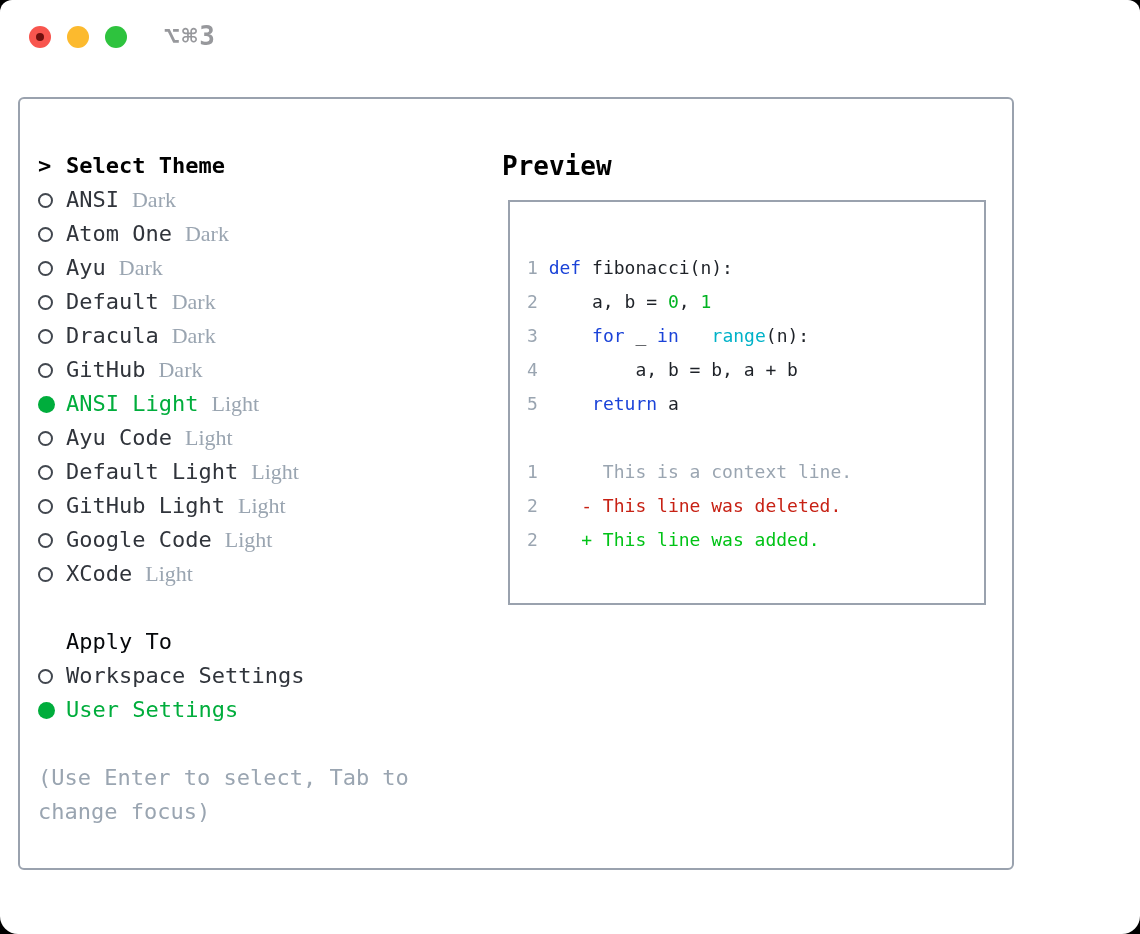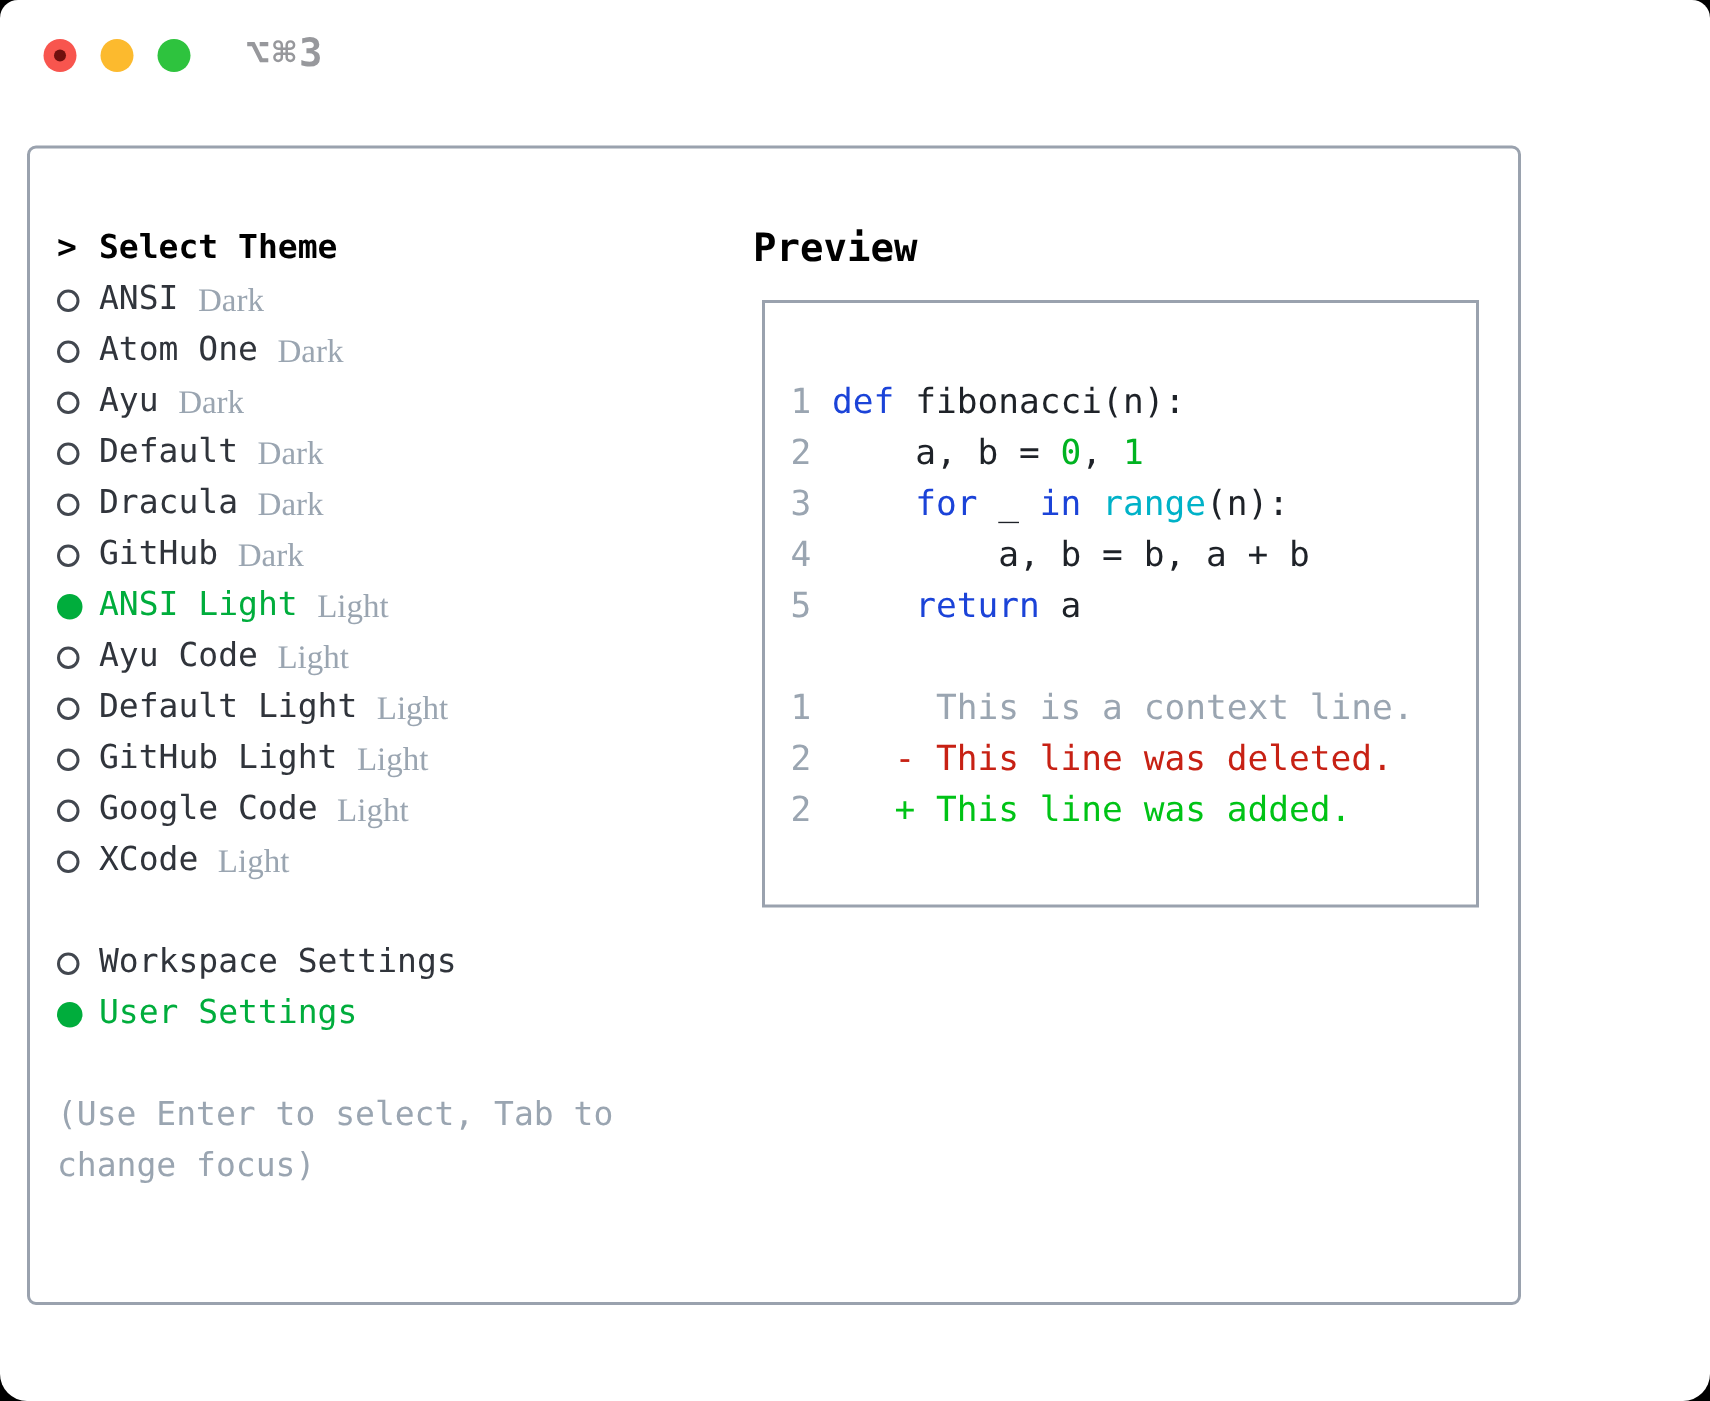--- a/index.html
+++ b/index.html
@@ -56,28 +56,28 @@
   .ptitle{
     position:absolute;left:482px;top:50px;height:34px;line-height:34px;
     font-size:26px;font-weight:bold;color:#000;
   }
   .pbox{
     position:absolute;left:488px;top:101px;width:474px;height:401px;
     border:2px solid var(--border-gray,#9aa2ae);background:#fff;
   }
   .code{
     position:absolute;left:17px;top:49px;
-    font-size:23px;line-height:34px;white-space:pre;
+    font-size:18px;line-height:34px;white-space:pre;
   }
   .cline{height:34px;}
   .ln{color:var(--muted-gray,#9aa5b1);}
   .tok-plain{color:#1e2228;}
   .tok-keyword{color:var(--keyword-blue,#1b43d8);}
   .tok-number{color:var(--number-green,#00b321);}
-  .tok-builtin{color:var(--builtin-cyan,#00b2c8);}
+  .tok-builtin{color:var(--builtin-cyan,#00b2c8);margin-left:22px;}
   .tok-context{color:var(--muted-gray,#9aa5b1);}
   .tok-deleted{color:var(--deleted-red,#c72114);}
   .tok-added{color:var(--added-green,#00c316);}
 </style>
 </head>
 <body>
 
 <div class="window">
 
   <div class="lights">
@@ -104,20 +104,23 @@
           <div class="row"><span class="icell"><span class="radio sel"></span></span><span class="name sel">ANSI Light</span><span class="tag">Light</span></div>
           <div class="row"><span class="icell"><span class="radio"></span></span><span class="name">Ayu Code</span><span class="tag">Light</span></div>
           <div class="row"><span class="icell"><span class="radio"></span></span><span class="name">Default Light</span><span class="tag">Light</span></div>
           <div class="row"><span class="icell"><span class="radio"></span></span><span class="name">GitHub Light</span><span class="tag">Light</span></div>
           <div class="row"><span class="icell"><span class="radio"></span></span><span class="name">Google Code</span><span class="tag">Light</span></div>
           <div class="row"><span class="icell"><span class="radio"></span></span><span class="name">XCode</span><span class="tag">Light</span></div>
         </div>
 
       <div class="row blank"></div>
 
+      <div class="row">
+        <span class="icell"></span><span class="applyhdr">Apply To</span>
+      </div>
 
       <div id="apply-list">
           <div class="row"><span class="icell"><span class="radio"></span></span><span class="name">Workspace Settings</span></div>
           <div class="row"><span class="icell"><span class="radio sel"></span></span><span class="name sel">User Settings</span></div>
         </div>
 
       <div class="hint">(Use Enter to select, Tab to change focus)</div>
     </div>
 
     <div class="ptitle">Preview</div>

